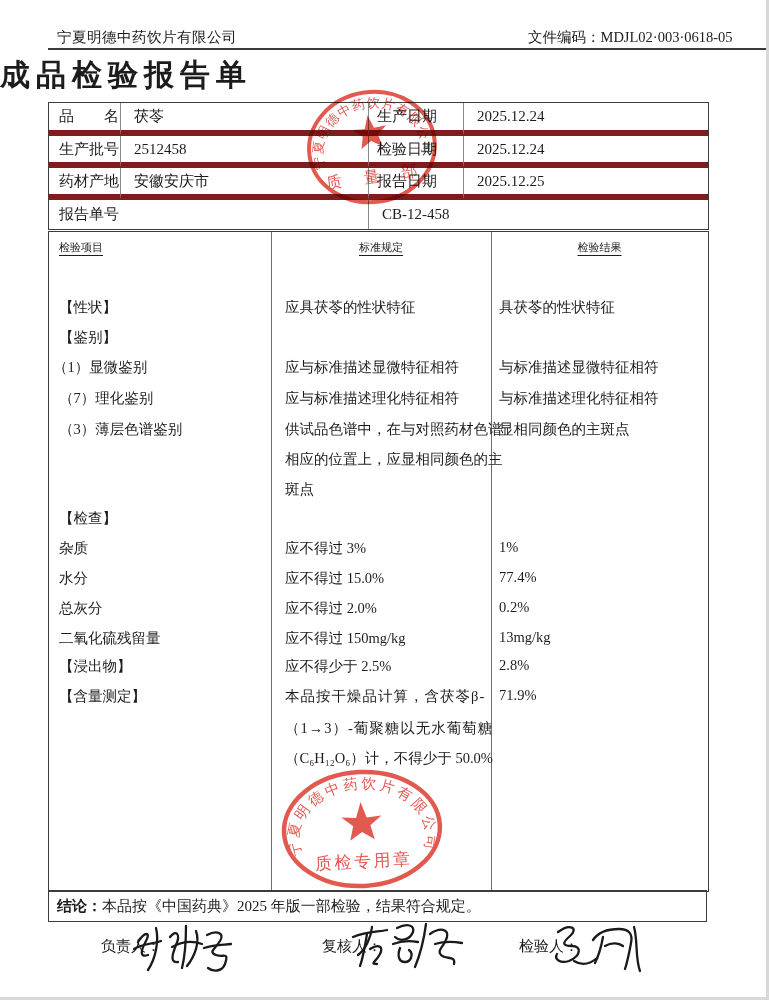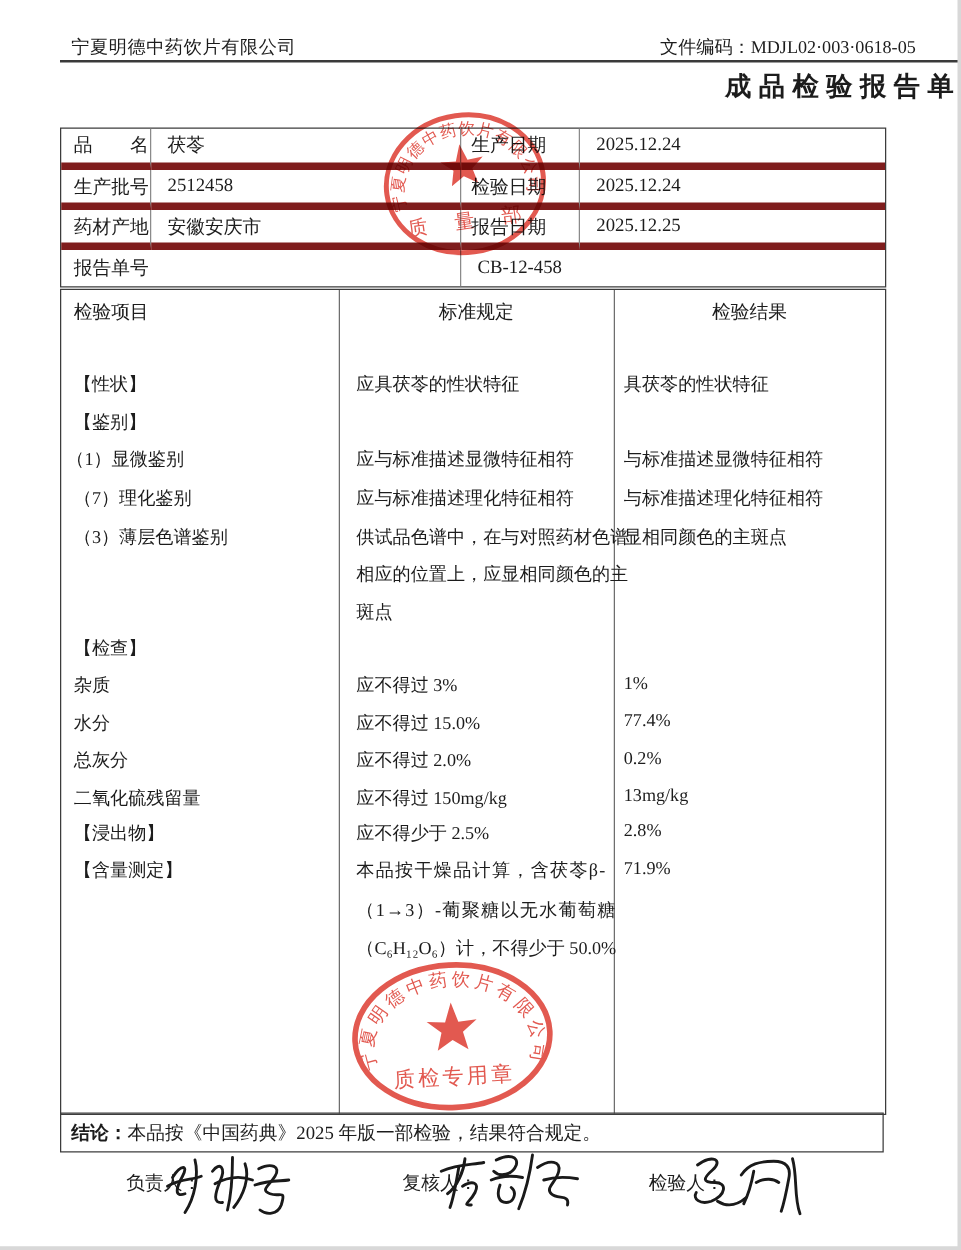--- a/index.html
+++ b/index.html
@@ -5,38 +5,38 @@
   html,body{margin:0;padding:0;}
   body{
     width:769px;height:1000px;background:#ffffff;overflow:hidden;position:relative;
     font-family:"Liberation Serif","DejaVu Serif",serif;color:#1c1c1c;
   }
   .abs{position:absolute;}
   
   #company{left:57px;top:28px;font-size:14.5px;letter-spacing:.5px;}
   #doccode{left:528px;top:28px;font-size:14.5px;white-space:nowrap;}
   #headrule{left:48px;top:48px;width:721px;height:2px;background:#3a3a3a;}
-  #title{left:0;top:55px;width:769px;text-align:right;font-size:21px;font-weight:bold;letter-spacing:6px;}
+  #title{left:0;top:55px;width:769px;text-align:left;font-size:30px;font-weight:bold;letter-spacing:6px;}
   
   #info-table{
     left:48px;top:102px;width:659px;border:1.5px solid #3c3c3c;
     display:grid;grid-template-columns:72px 248px 95px 244px;grid-template-rows:33px 32px 32px 29px;
     font-size:15px;
   }
   .icell{display:flex;align-items:center;padding-left:10px;border-right:1px solid #8a8a8a;border-bottom:6px solid #7f1d1d;white-space:nowrap;}
   .icell.value{padding-left:13px;}
   .icell.lastcol{border-right:none;}
   .icell.lastrow{border-bottom:none;text-align:center;}
   .span2{grid-column:span 2;}
   
   #main-table{left:48px;top:231px;width:659px;height:659px;border:1.5px solid #3c3c3c;}
   .vline{position:absolute;top:0;bottom:0;width:1px;background:#6e6e6e;}
   .col{position:absolute;top:0;bottom:0;}
   .ln{position:absolute;white-space:nowrap;font-size:14.5px;}
-  .hdr{font-size:15px;text-underline-offset:4px;}
+  .hdr{font-size:11px;text-decoration:underline;text-underline-offset:4px;}
   .ctr{width:100%;text-align:center;left:0 !important;}
   
   #conclusion{left:48px;top:890px;width:659px;height:32px;border:1.5px solid #3c3c3c;display:flex;align-items:center;padding-left:8px;box-sizing:border-box;font-size:15px;white-space:nowrap;}
   #conclusion .lbl{font-weight:bold;}
   
   .siglabel{font-size:15px;white-space:nowrap;margin-left:44px;}
   .sig{position:absolute;}
   .sig path{fill:none;stroke:#1a1a1a;stroke-width:2.3;stroke-linecap:round;stroke-linejoin:round;}
   
   .stamp{position:absolute;mix-blend-mode:multiply;opacity:.88;}

